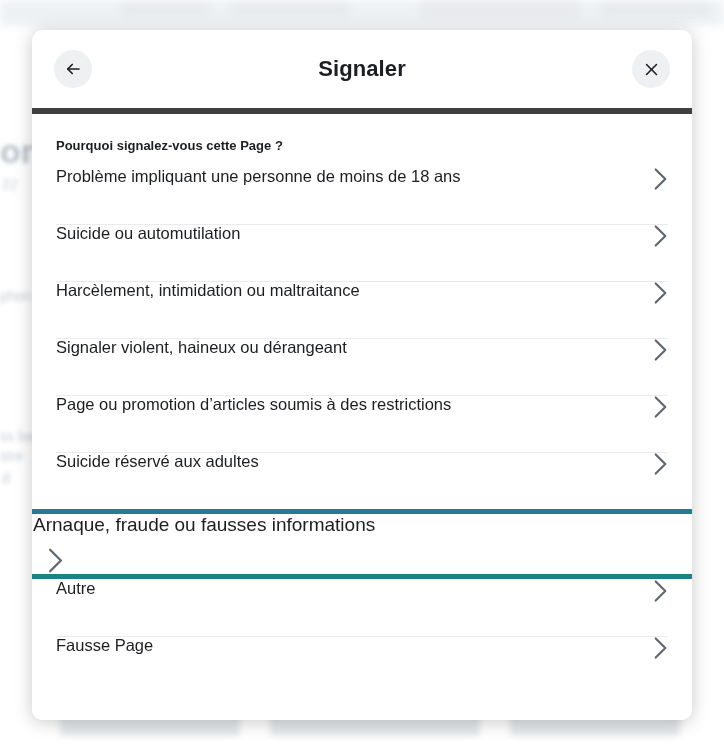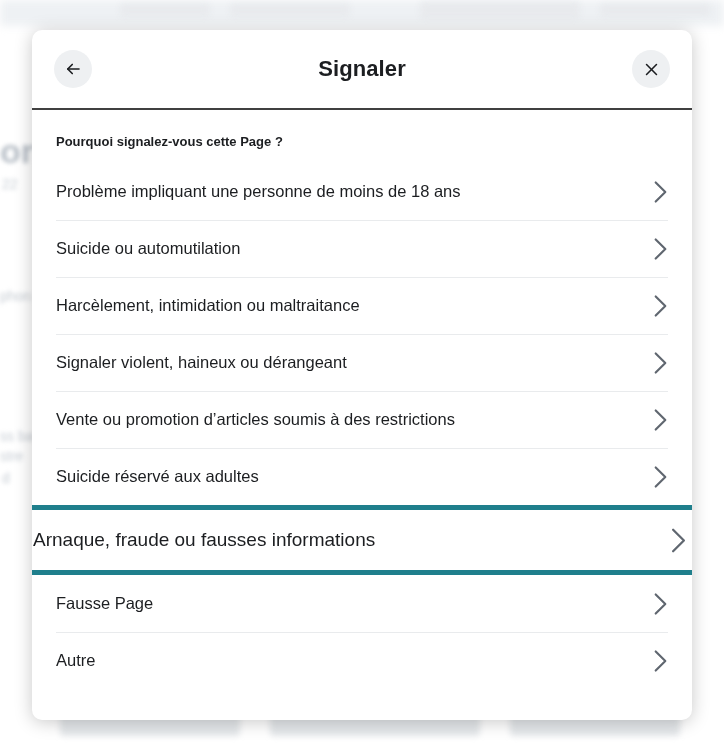--- a/index.html
+++ b/index.html
@@ -54,21 +54,21 @@
     height: 690px;
     background: #ffffff;
     border-radius: 10px;
     box-shadow: 0 2px 18px rgba(0,0,0,.22);
     overflow: hidden;
   }
 
   .dialog-header {
     position: relative;
     height: 78px;
-    border-bottom: 2px solid #404040;
+    border-bottom: 6px solid #404040;
     display: flex;
     align-items: center;
     justify-content: center;
   }
   .round-btn {
     position: absolute;
     top: 50%;
     transform: translateY(-50%);
     width: 38px;
     height: 38px;
@@ -98,21 +98,20 @@
     font-weight: 700;
     color: #1c1e21;
     padding: 24px 24px 14px 24px;
   }
 
   .option-list {
     position: relative;
   }
   .option-row {
     display: flex;
-    align-items: center;
     justify-content: space-between;
     padding: 0 24px;
     height: 57px;
     cursor: pointer;
     background: #ffffff;
     position: relative;
   }
   .option-row + .option-row::before {
     content: "";
     position: absolute;
@@ -140,20 +139,21 @@
     width: 724px;
     box-sizing: border-box;
     border: 5px solid #1f7f8c;
     background: #ffffff;
     z-index: 5;
   }
   #option-highlight-wrap .option-row {
     padding-left: 28px;
     padding-right: 28px;
     height: 60px;
+    flex-direction: column;
   }
   #option-highlight-wrap .option-label {
     font-size: 19px;
   }
   #option-highlight-wrap .option-row::before { display: none; }
   #option-highlight-wrap .chevron { margin-right: 4px; }
 </style>
 </head>
 <body>
 
@@ -223,21 +223,21 @@
       </div>
 
       <div class="option-row">
         <span class="option-label">Signaler violent, haineux ou dérangeant</span>
         <svg class="chevron" width="15" height="24" viewBox="0 0 12 20" fill="none" stroke="#606770" stroke-width="1.8" stroke-linecap="round" stroke-linejoin="round">
             <polyline points="2,2 10,10 2,18"></polyline>
           </svg>
       </div>
 
       <div class="option-row">
-        <span class="option-label">Vente ou promotion d’articles soumis à des restrictions</span>
+        <span class="option-label">Page ou promotion d’articles soumis à des restrictions</span>
         <svg class="chevron" width="15" height="24" viewBox="0 0 12 20" fill="none" stroke="#606770" stroke-width="1.8" stroke-linecap="round" stroke-linejoin="round">
             <polyline points="2,2 10,10 2,18"></polyline>
           </svg>
       </div>
 
       <div class="option-row">
         <span class="option-label">Suicide réservé aux adultes</span>
         <svg class="chevron" width="15" height="24" viewBox="0 0 12 20" fill="none" stroke="#606770" stroke-width="1.8" stroke-linecap="round" stroke-linejoin="round">
             <polyline points="2,2 10,10 2,18"></polyline>
           </svg>
@@ -247,28 +247,28 @@
         <div class="option-row">
           <span class="option-label">Arnaque, fraude ou fausses informations</span>
           <svg class="chevron" width="17" height="27" viewBox="0 0 12 20" fill="none" stroke="#606770" stroke-width="1.7" stroke-linecap="round" stroke-linejoin="round">
               <polyline points="2,2 10,10 2,18"></polyline>
             </svg>
         </div>
       </div>
       <div style="height:70px;"></div>
 
       <div class="option-row">
+        <span class="option-label">Autre</span>
+        <svg class="chevron" width="15" height="24" viewBox="0 0 12 20" fill="none" stroke="#606770" stroke-width="1.8" stroke-linecap="round" stroke-linejoin="round">
+            <polyline points="2,2 10,10 2,18"></polyline>
+          </svg>
+      </div>
+
+      <div class="option-row">
         <span class="option-label">Fausse Page</span>
-        <svg class="chevron" width="15" height="24" viewBox="0 0 12 20" fill="none" stroke="#606770" stroke-width="1.8" stroke-linecap="round" stroke-linejoin="round">
-            <polyline points="2,2 10,10 2,18"></polyline>
-          </svg>
-      </div>
-
-      <div class="option-row">
-        <span class="option-label">Autre</span>
         <svg class="chevron" width="15" height="24" viewBox="0 0 12 20" fill="none" stroke="#606770" stroke-width="1.8" stroke-linecap="round" stroke-linejoin="round">
             <polyline points="2,2 10,10 2,18"></polyline>
           </svg>
       </div>
 
     </div>
   </div>
 </div>
 
 </body></html>

